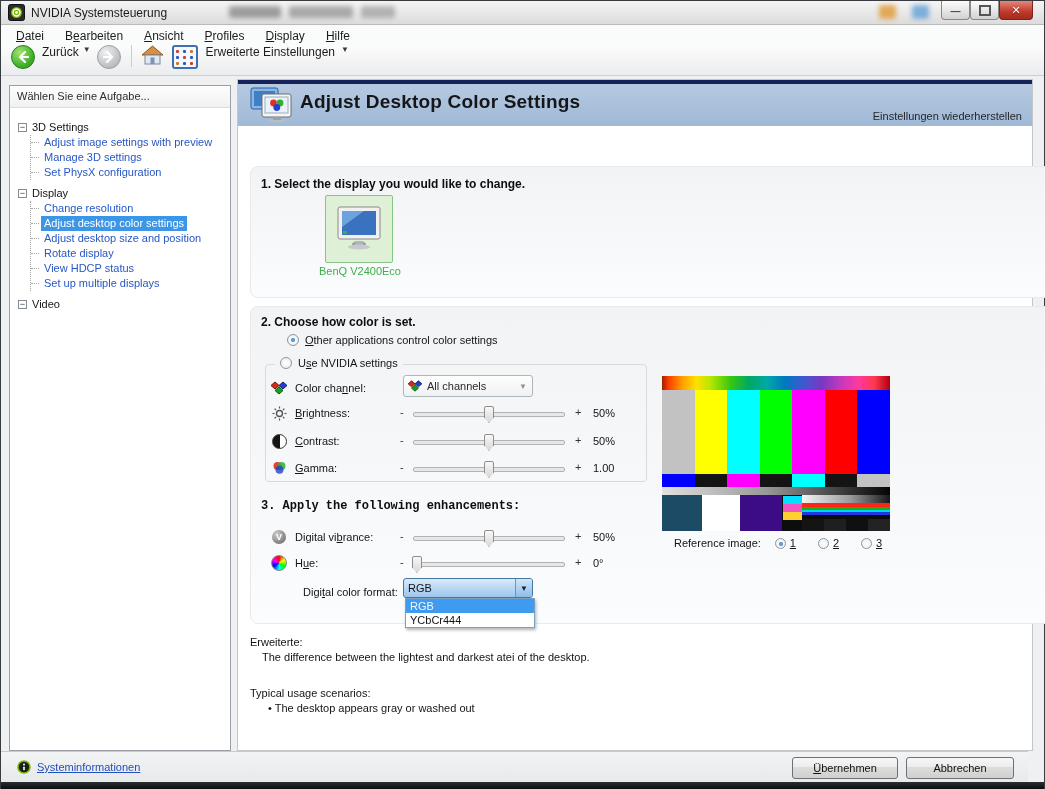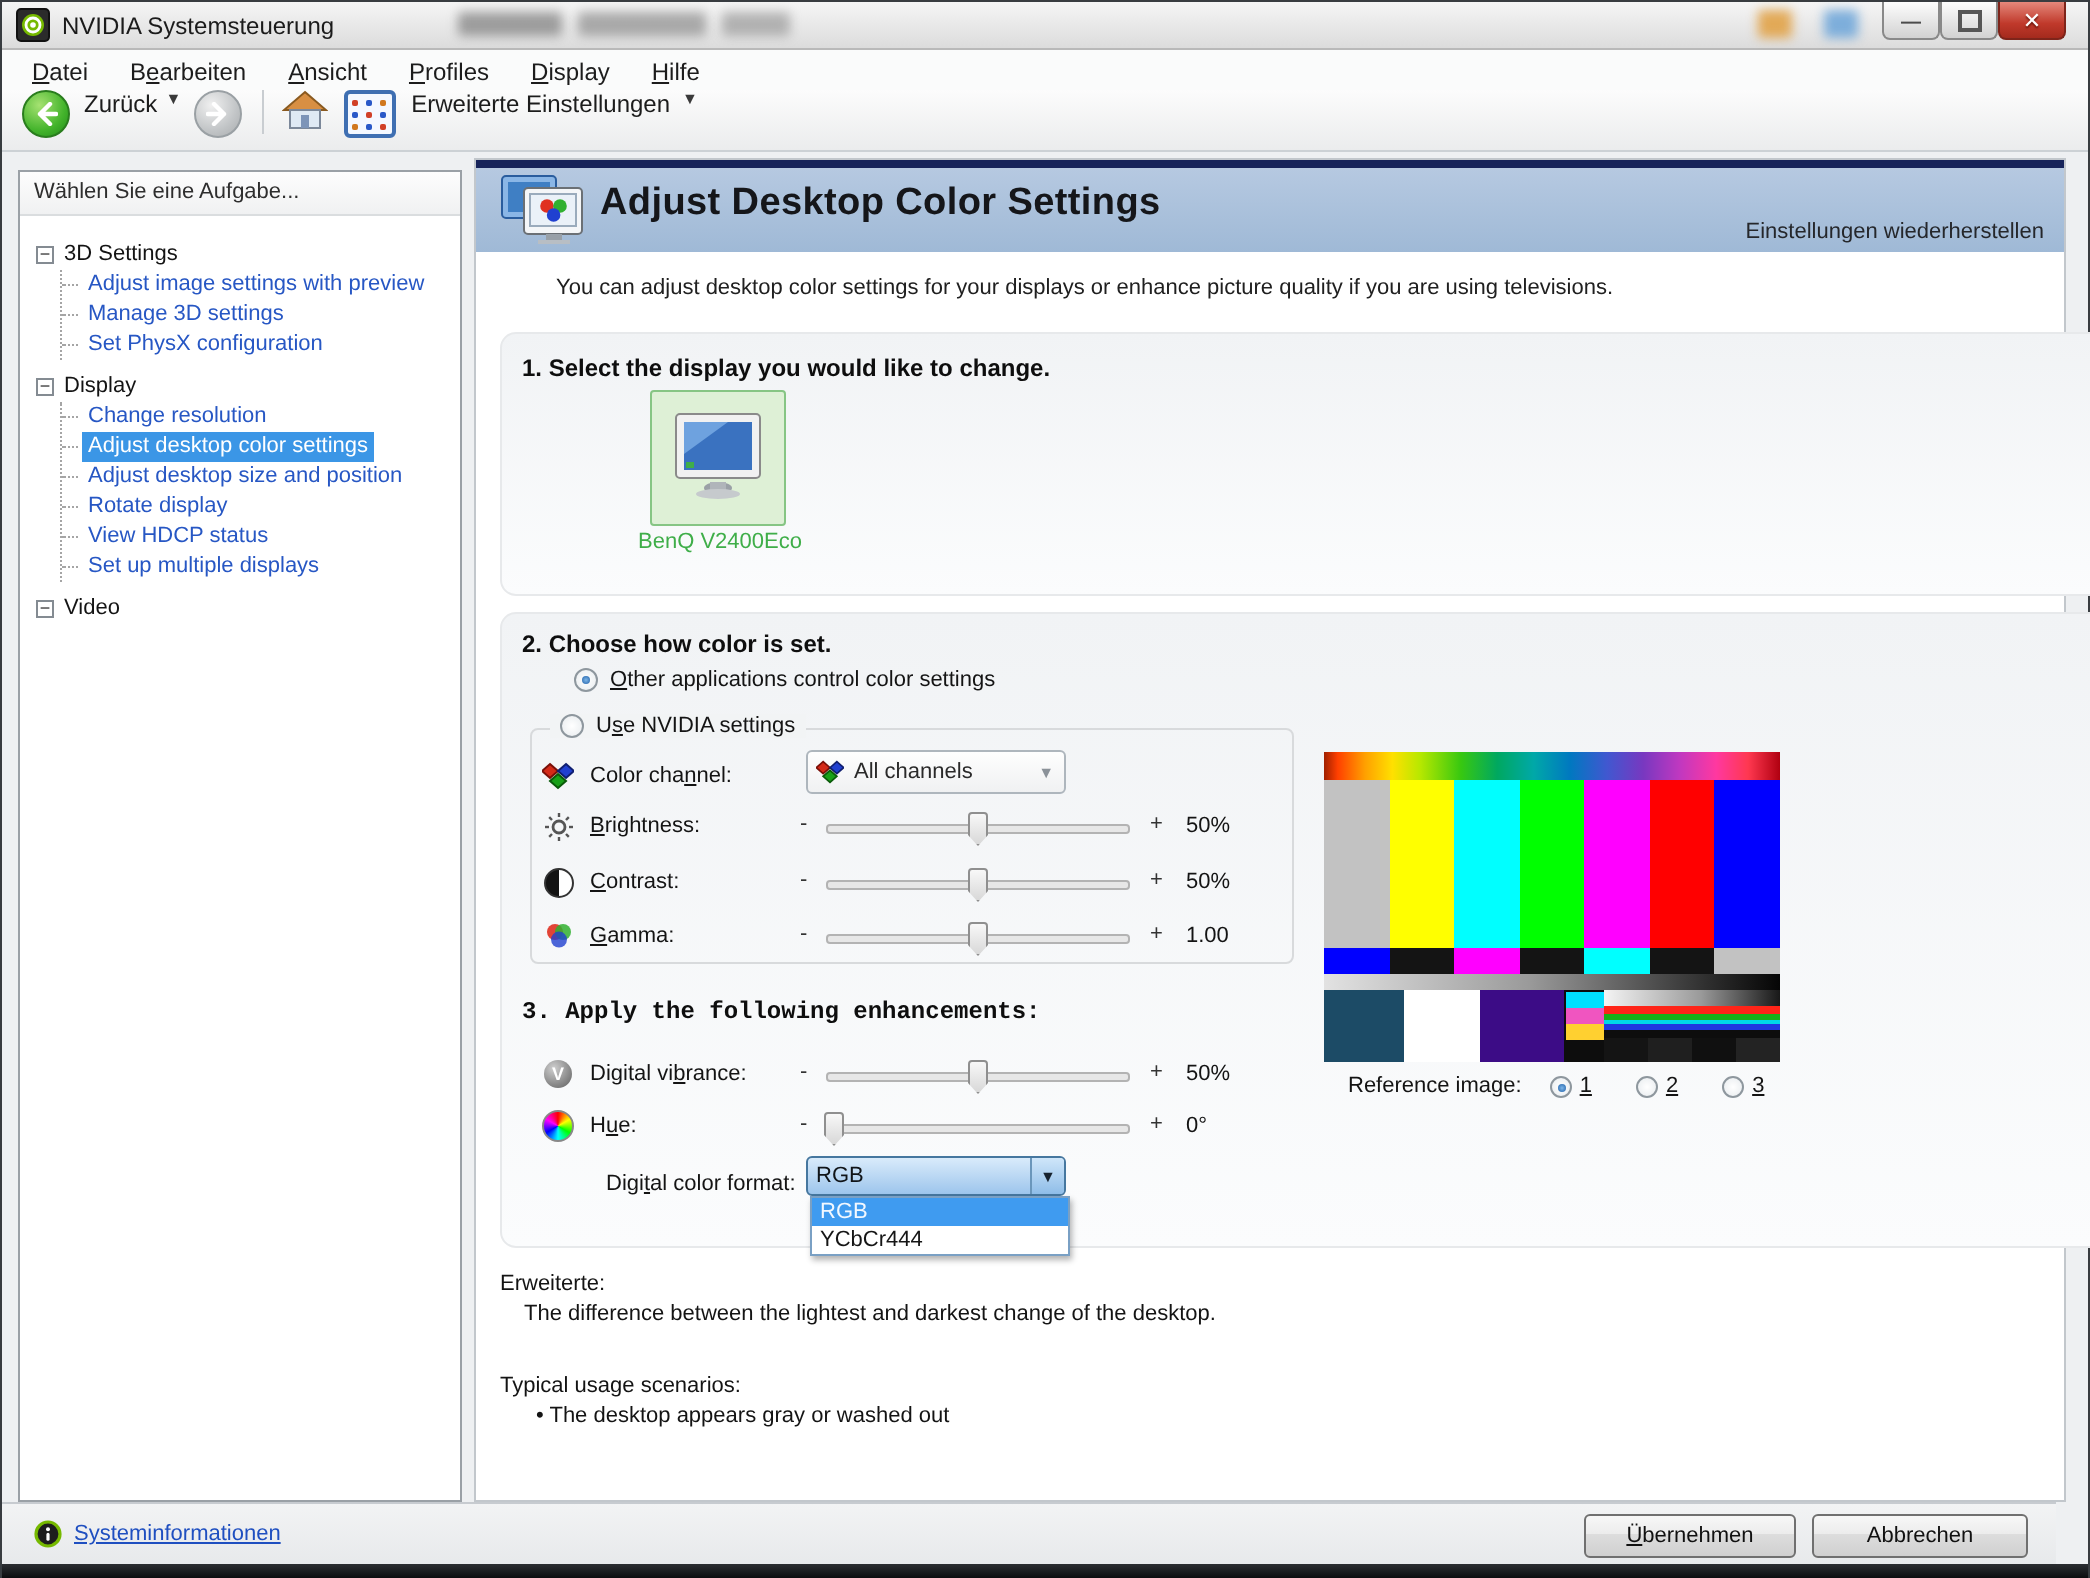--- a/index.html
+++ b/index.html
@@ -273,21 +273,20 @@
         <rect x="15" y="10" width="23" height="16" fill="#eaf1f8" stroke="#9aabbc"></rect>
         <circle cx="23.5" cy="16" r="3.4" fill="#e03020"></circle>
         <circle cx="30" cy="16" r="3.4" fill="#30b030"></circle>
         <circle cx="26.8" cy="20.5" r="3.4" fill="#2040d0"></circle>
         <rect x="23" y="30" width="8" height="3" fill="#98a0a8"></rect>
         <rect x="19" y="33" width="16" height="2" fill="#b8bec4"></rect>
       </svg>
       <span class="ctitle">Adjust Desktop Color Settings</span>
       <span class="restore">Einstellungen wiederherstellen</span>
     </div>
-    <div class="intro">You can adjust desktop color settings for your displays or enhance picture quality if you are using televisions.</div>
 
     <div class="sbox box1">
       <div class="shead" style="top:10px;">1. Select the display you would like to change.</div>
       <div class="disp-tile">
         <svg width="52" height="52" viewBox="0 0 52 52">
           <rect x="5" y="4" width="42" height="32" rx="2" fill="#f1f1f1" stroke="#8a8a8a"></rect>
           <rect x="9" y="8" width="34" height="24" fill="#3a72c0"></rect>
           <polygon points="9,8 31,8 9,24" fill="#6ea2df"></polygon>
           <rect x="10" y="28" width="4" height="3" fill="#3fae49"></rect>
           <ellipse cx="26" cy="41" rx="7" ry="3" fill="#9aa0a6"></ellipse>
@@ -488,21 +487,21 @@
           <u>2</u>
         </span>
         <span class="refopt">
           <span class="radio sm"></span>
           <u>3</u>
         </span>
       </div>
     </div>
 
     <div class="dtext" style="left:12px;top:556px;">Erweiterte:</div>
-    <div class="dtext" style="left:24px;top:571px;">The difference between the lightest and darkest change of the desktop.</div>
+    <div class="dtext" style="left:24px;top:571px;">The difference between the lightest and darkest atei of the desktop.</div>
     <div class="dtext" style="left:12px;top:607px;">Typical usage scenarios:</div>
     <div class="dtext" style="left:30px;top:622px;">
       <span>•</span>
       <span>The desktop appears gray or washed out</span>
     </div>
   </div>
 
   <div class="footer">
     <div class="sysinfo">
       <svg width="14" height="14" viewBox="0 0 14 14">

